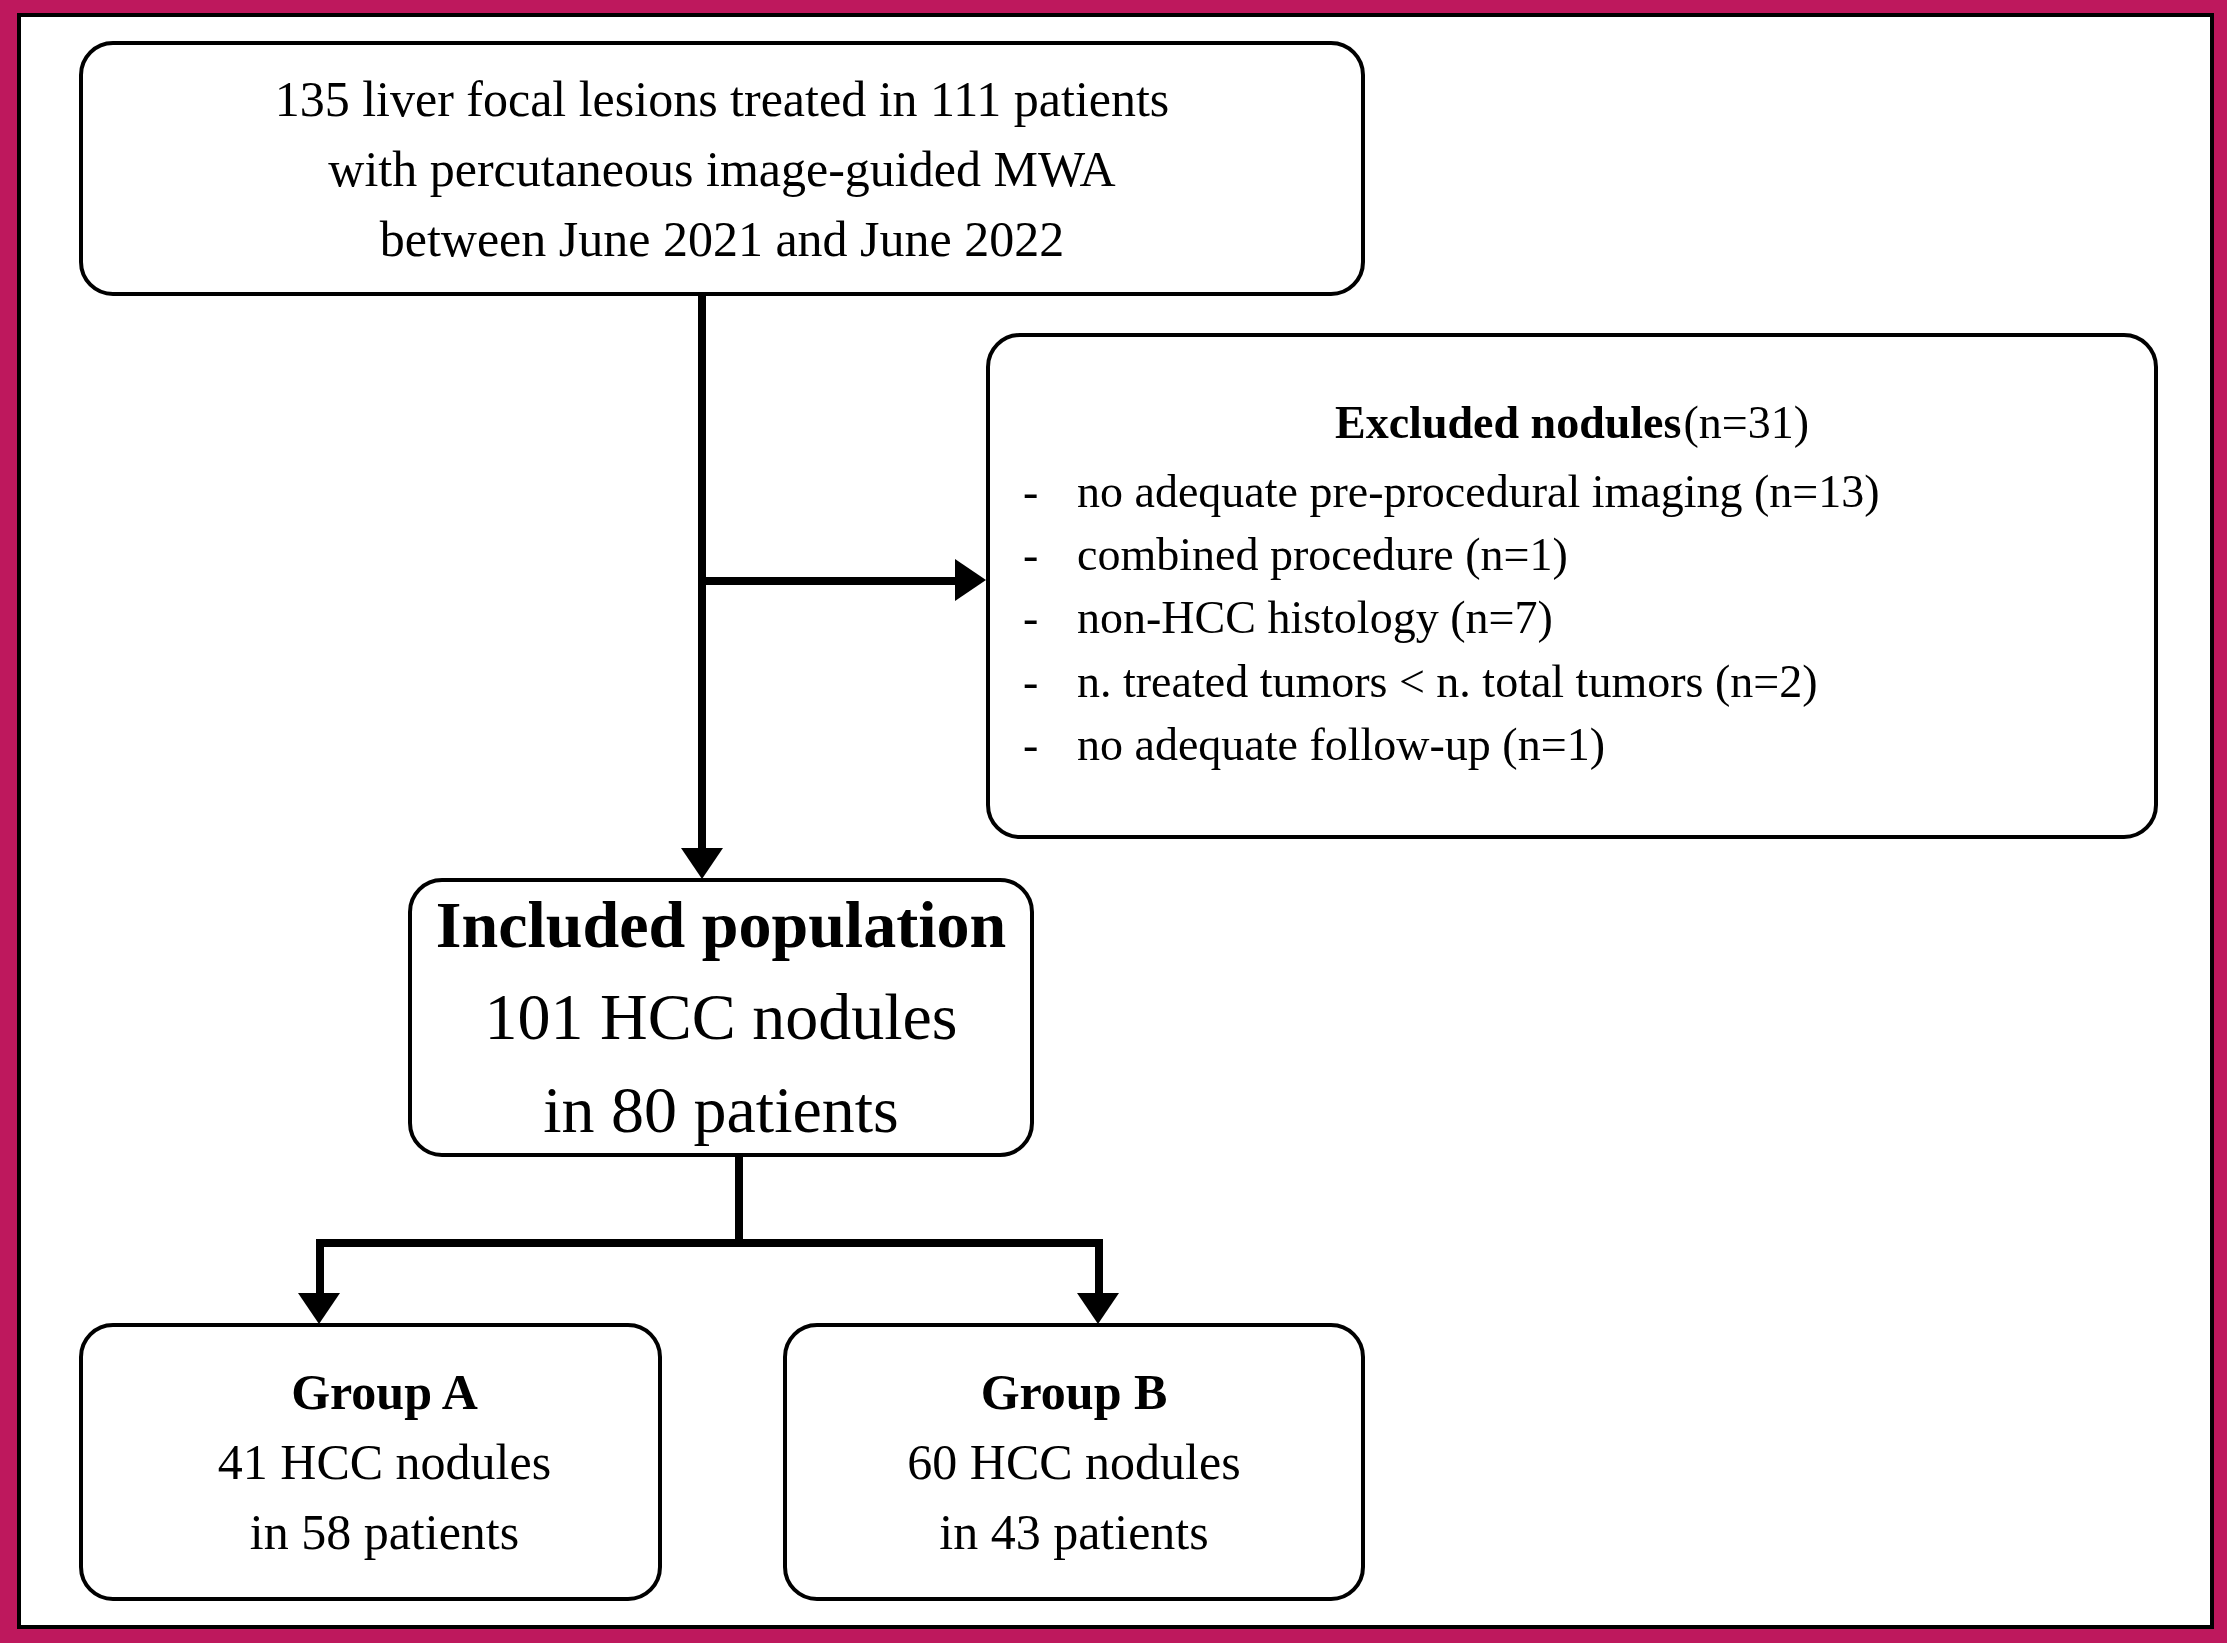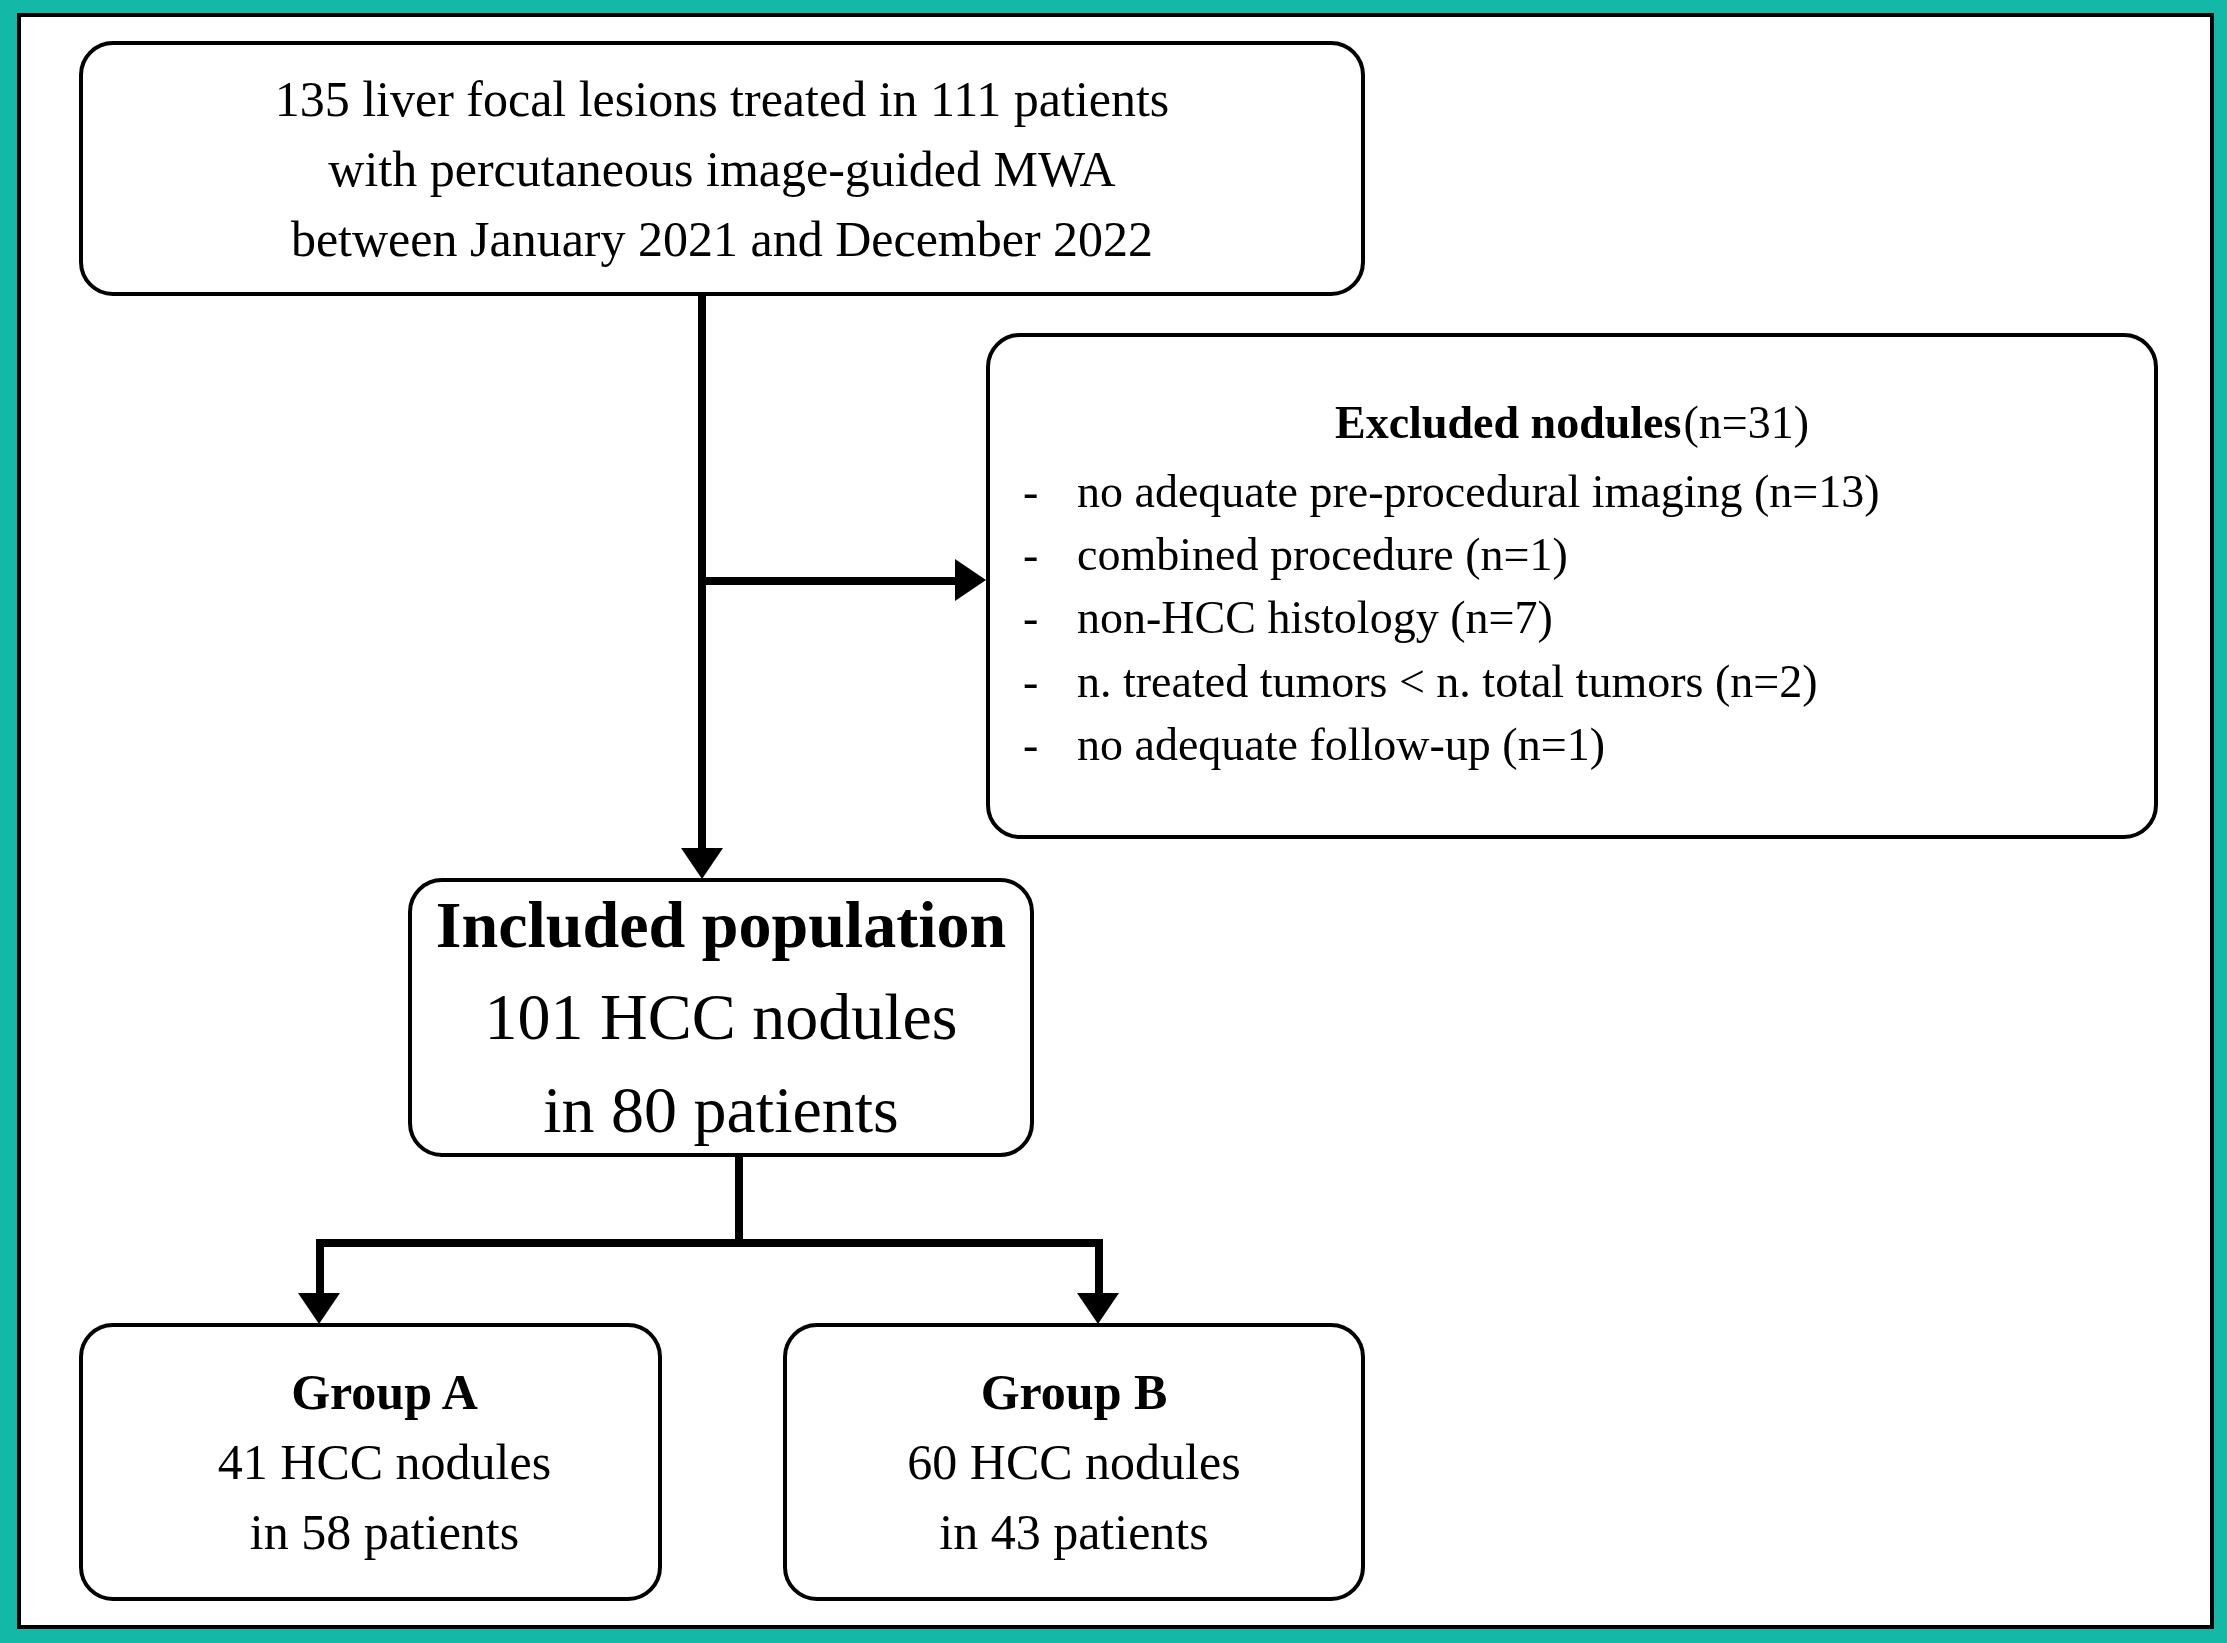--- a/index.html
+++ b/index.html
@@ -8,21 +8,21 @@
     background: #ffffff;
   }
   body {
     font-family: "Liberation Serif", "DejaVu Serif", serif;
     color: #000000;
   }
   #stage {
     position: relative;
     width: 2227px;
     height: 1644px;
-    background: #14b8a6;
+    background: #be185d;
     overflow: hidden;
   }
   
   #outer-frame {
     position: absolute;
     left: 16.6px;
     top: 13px;
     width: 2197px;
     height: 1616px;
     border: 4.1px solid #000000;
@@ -152,21 +152,21 @@
   <div class="conn v-line" id="conn-included-vert"></div>
   <div class="conn h-line" id="conn-split-bar"></div>
   <div class="conn v-line" id="conn-drop-a"></div>
   <div class="conn v-line" id="conn-drop-b"></div>
   <div class="arrow-down" id="arrow-to-group-a"></div>
   <div class="arrow-down" id="arrow-to-group-b"></div>
 
   <div class="flow-box center-box" id="box-source">
     <span class="line">135 liver focal lesions treated in 111 patients</span>
     <span class="line">with percutaneous image-guided MWA</span>
-    <span class="line">between January 2021 and December 2022</span>
+    <span class="line">between June 2021 and June 2022</span>
   </div>
 
   <div class="flow-box" id="box-excluded">
     <div id="excluded-heading"><span class="hdr">Excluded nodules</span><span style="margin-left:2px;">(n=31)</span></div>
     <ul class="excl-list">
       <li class="excl-item">
         <span class="excl-dash">-</span>
         <span>no adequate pre-procedural imaging (n=13)</span>
       </li>
       <li class="excl-item">

